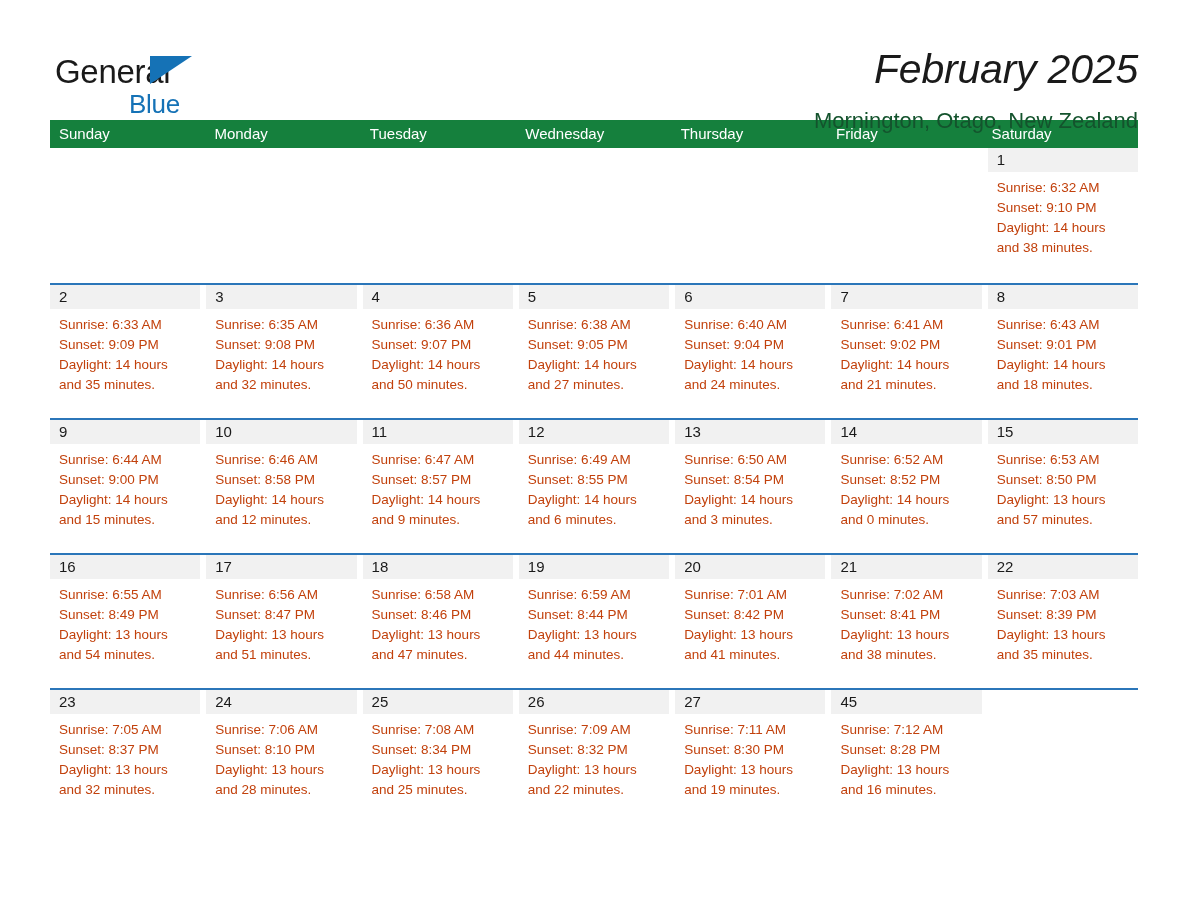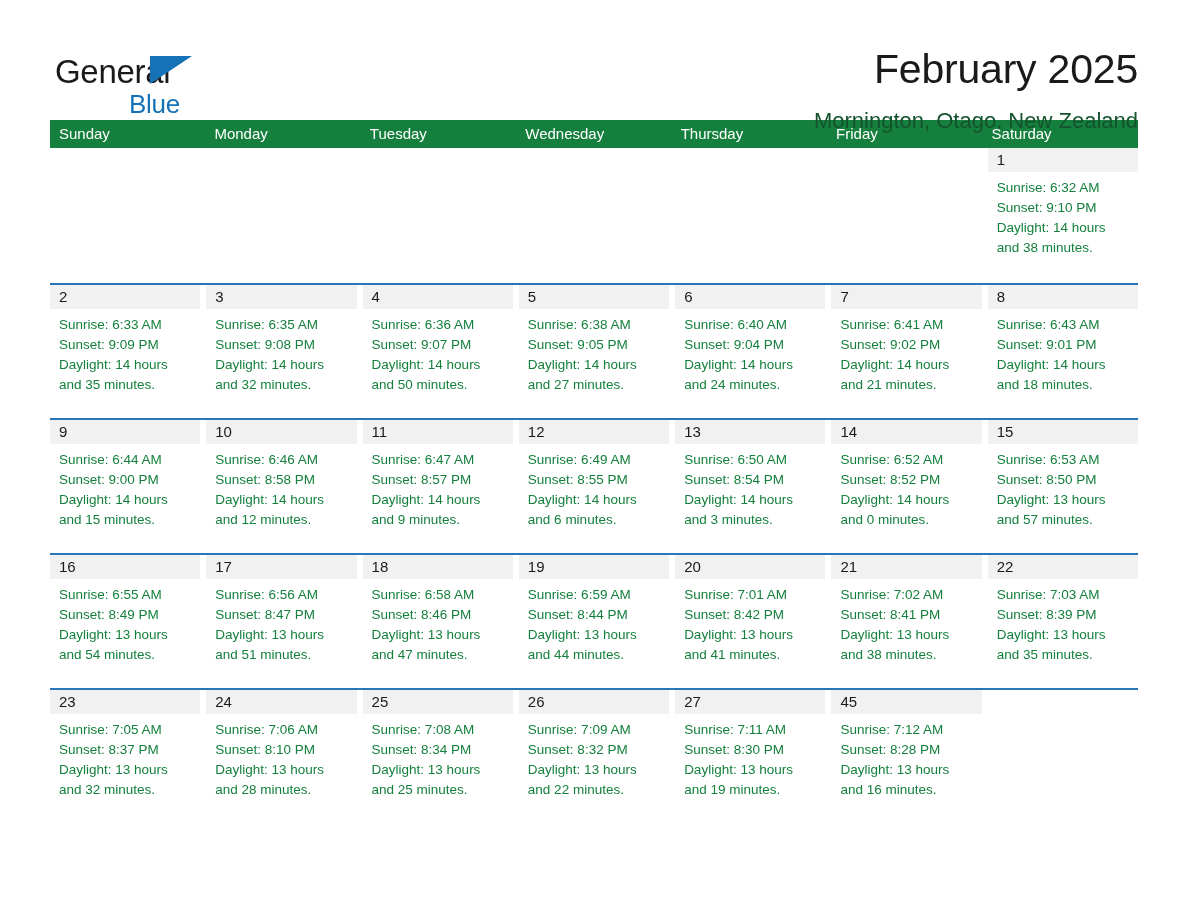--- a/index.html
+++ b/index.html
@@ -68,20 +68,21 @@
     text-align: right;
     padding-top: 0px;
   }
   .cal-title {
     font-size: 41px;
     line-height: 50px;
     color: #1a1a1a;
     font-weight: 400;
     letter-spacing: -0.2px;
     white-space: nowrap;
+    font-style: italic;
   }
   .cal-subtitle {
     font-size: 22px;
     line-height: 30px;
     color: #14532d;
     font-weight: 400;
     margin-top: 12px;
     white-space: nowrap;
   }
 
@@ -130,21 +131,21 @@
     font-size: 15px;
     line-height: 24px;
     color: #1a1a1a;
     padding-left: 9px;
   }
 
   .cell-body {
     padding: 6px 9px 0 9px;
     font-size: 13.5px;
     line-height: 20px;
-    color: #15803d;
+    color: #c2410c;
   }
   .cell-body div { white-space: nowrap; }
   .cell.blank .cell-daynum { background: transparent; }
 </style>
 </head>
 <body>
 
 <div class="page">
 
   <div class="header">

